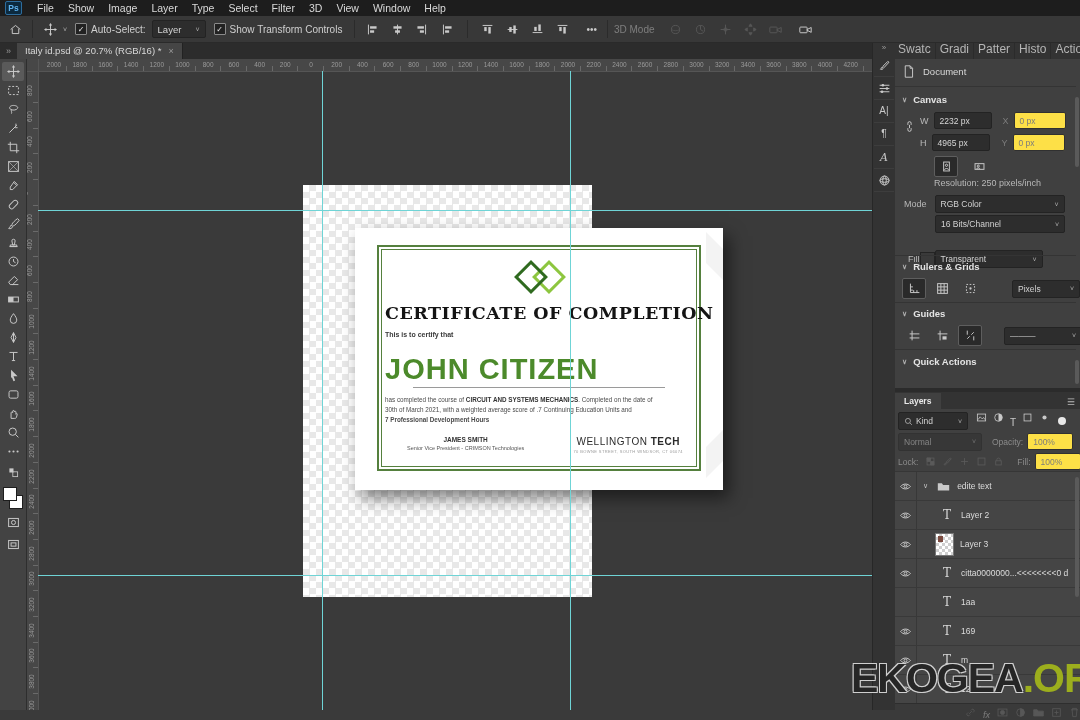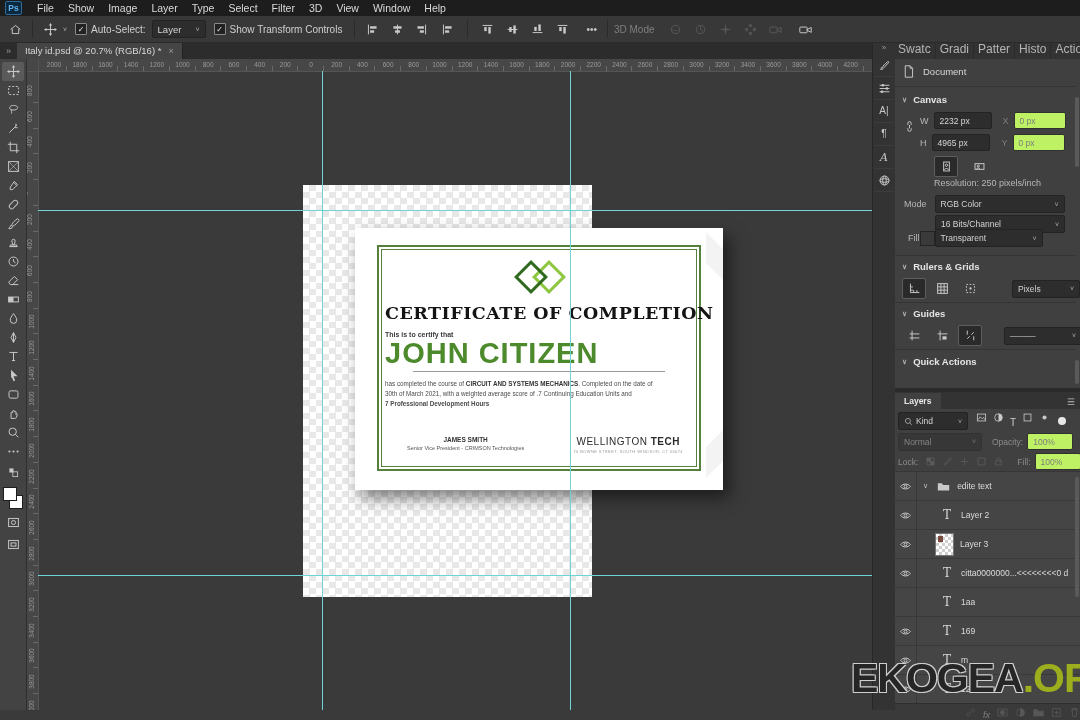--- a/index.html
+++ b/index.html
@@ -67,21 +67,21 @@
   .cert-frame1{position:absolute;left:22px;right:22px;top:17px;bottom:19px;border:2px solid #55803e}
   .cert-frame2{position:absolute;left:26px;right:26px;top:21px;bottom:23px;border:1px solid #55803e}
   .cert-inner{position:absolute;left:30px;right:30px;top:25px;bottom:27px;text-align:left}
   .cert-logo{position:relative;height:36px;margin-top:8px}
   .dmd{position:absolute;top:4px;width:18px;height:18px;transform:rotate(45deg)}
   .dmd1{left:calc(50% - 20px);border:3px solid #2f6a1f;z-index:2}
   .dmd2{left:calc(50% - 2px);border:3px solid #8dc63f}
   .cert-title{font-family:"DejaVu Serif",serif;font-weight:bold;font-size:17.5px;color:#141414;
     letter-spacing:.5px;margin-top:6px;white-space:nowrap}
   .cert-sub{font-size:7px;font-weight:bold;color:#3a3a3a;margin-top:8px}
-  .cert-name{font-size:29px;font-weight:800;color:#4c8a2b;letter-spacing:1px;margin-top:0;line-height:30px}
+  .cert-name{font-size:29px;font-weight:800;color:#4c8a2b;letter-spacing:1px;margin-top:16px;line-height:30px}
   .cert-line{width:252px;height:1px;background:#9a9a9a;margin:3px auto 7px auto}
   .cert-body{font-size:6.3px;color:#4a4a4a;line-height:10px}
   .cert-body b{color:#333}
   .cert-foot{position:absolute;left:30px;right:30px;bottom:36px;display:flex;justify-content:space-between}
   .signer{text-align:center;margin-left:22px}
   .signer-name{font-size:6.5px;font-weight:bold;color:#333}
   .signer-title{font-size:5.5px;color:#555;margin-top:2px}
   .orgblk{text-align:center;margin-right:10px}
   .org-name{font-size:10px;color:#2b2b2b;letter-spacing:.5px}
   .org-name b{font-weight:900}
@@ -96,21 +96,21 @@
   #rightpanel{position:absolute;left:894px;top:42px;width:186px;height:678px;background:#404040;z-index:15}
   #ptabs{position:absolute;left:0;top:0;width:186px;height:17px;background:#333;display:flex;align-items:flex-end}
   .ptab{font-size:12px;color:#b5b5b5;padding:3px 4px 3px 4px;border-right:1px solid #2b2b2b;white-space:nowrap}
   .ptab.active{background:#404040;color:#efefef;font-weight:bold;font-size:8.5px}
   .pmenu{margin-left:auto;color:#bbb;font-size:9px;padding:0 5px 2px 0}
   .prow{position:absolute;display:flex;align-items:center;font-size:9px;color:#b8b8b8}
   .sect-hd{position:absolute;display:flex;align-items:center;gap:6px;font-size:9.5px;font-weight:bold;color:#e4e4e4}
   .chev{font-size:7px;color:#b0b0b0}
   .fld{display:inline-flex;align-items:center;background:#2d2d2d;border:1px solid #232323;
     border-radius:2px;height:15px;padding:0 5px;color:#d6d6d6;font-size:8.5px}
-  .fld.gray{background:#bef264;color:#7c7c7c;border-color:#303030}
+  .fld.gray{background:#fde047;color:#7c7c7c;border-color:#303030}
   .pdd{display:inline-flex;align-items:center;justify-content:space-between;background:#2d2d2d;
     border:1px solid #232323;border-radius:2px;height:16px;padding:0 5px;color:#d2d2d2;font-size:8.5px}
   .divider{position:absolute;left:0;width:182px;height:1px;background:#343434}
   .icbtn{width:22px;height:19px;display:flex;align-items:center;justify-content:center;
     border:1px solid transparent;border-radius:2px;margin-right:4px}
   .icbtn.active{background:#2a2a2a;border-color:#5e5e5e}
   .pscroll{position:absolute;right:1px;width:4px;background:#5a5a5a;border-radius:2px}
   
   #layersgap{position:absolute;left:0;top:346px;width:186px;height:4px;background:#2b2b2b}
   #lp-tabs{position:absolute;left:0;top:350px;width:186px;height:17px;background:#333;display:flex;align-items:flex-end}
@@ -710,21 +710,21 @@
         <span>RGB Color</span>
           <span class="caret">˅</span>
       </span>
     </div>
     <div class="prow" style="left:41px;top:173px">
       <span class="pdd" style="width:118px">
         <span>16 Bits/Channel</span>
           <span class="caret">˅</span>
       </span>
     </div>
-    <div class="prow" style="left:14px;top:187px;">
+    <div class="prow" style="left:14px;top:208px;">
       <span>Fill</span>
       <span style="width:13px;height:13px;border:1px solid #242424;background:#3a3a3a"></span>
       <span class="pdd" style="width:96px">
         <span>Transparent</span>
           <span class="caret">˅</span>
       </span>
     </div>
     <div class="divider" style="top:213px"></div>
 
     <div class="sect-hd" style="left:8px;top:219px">

